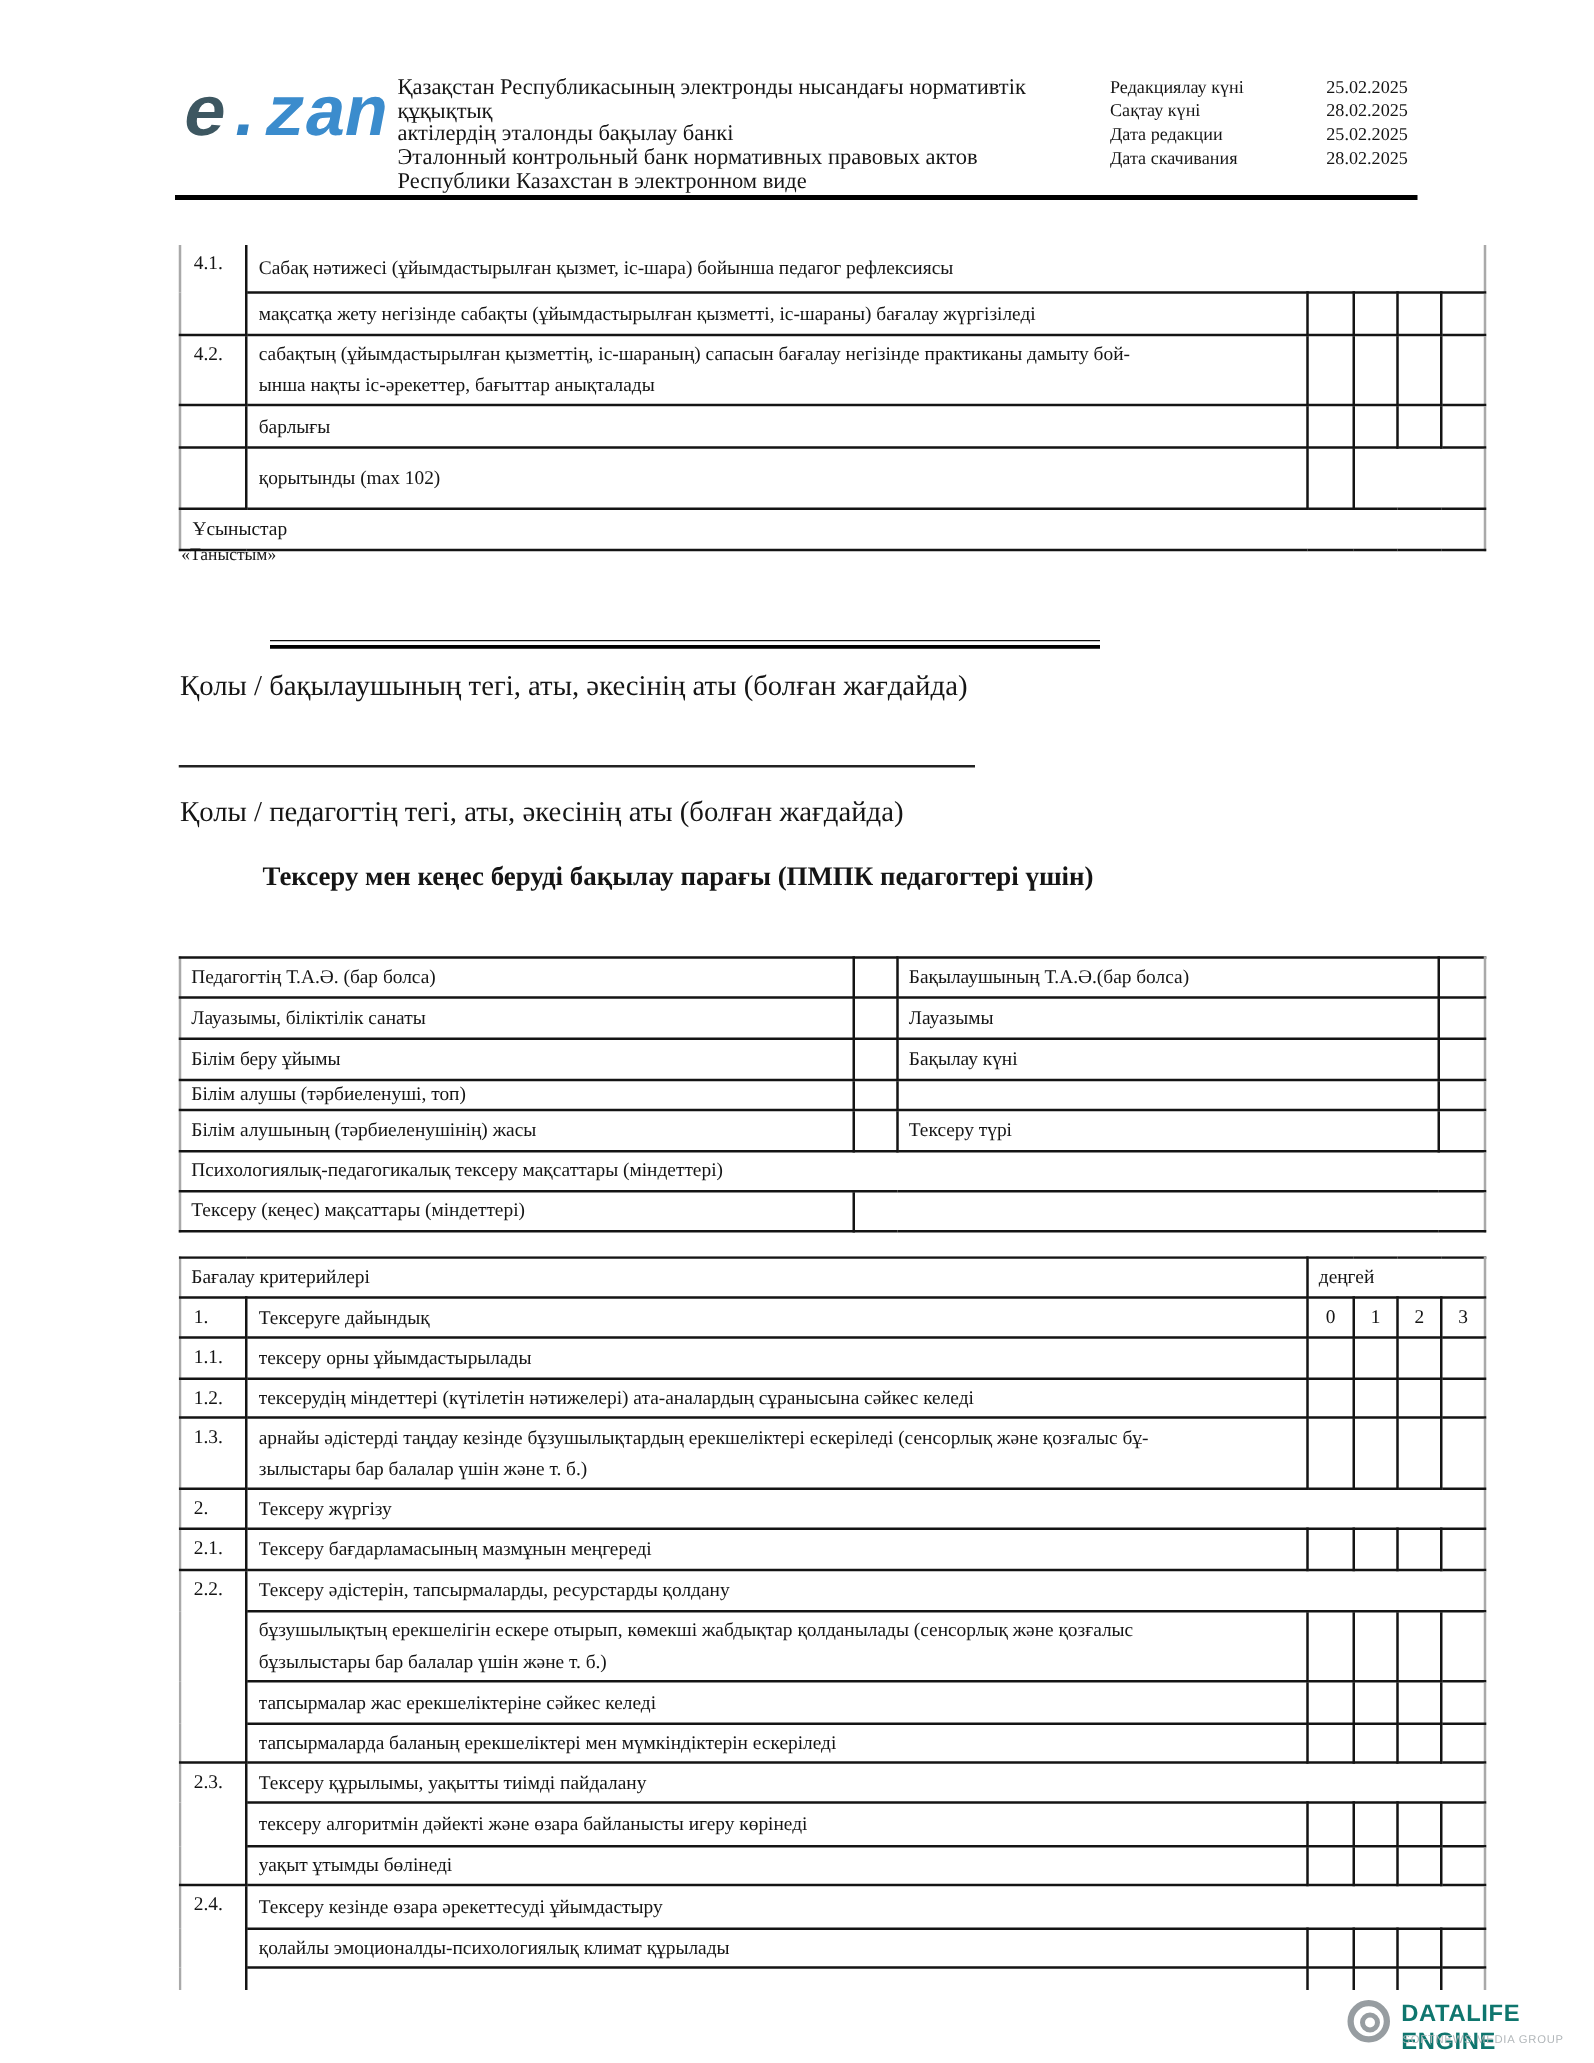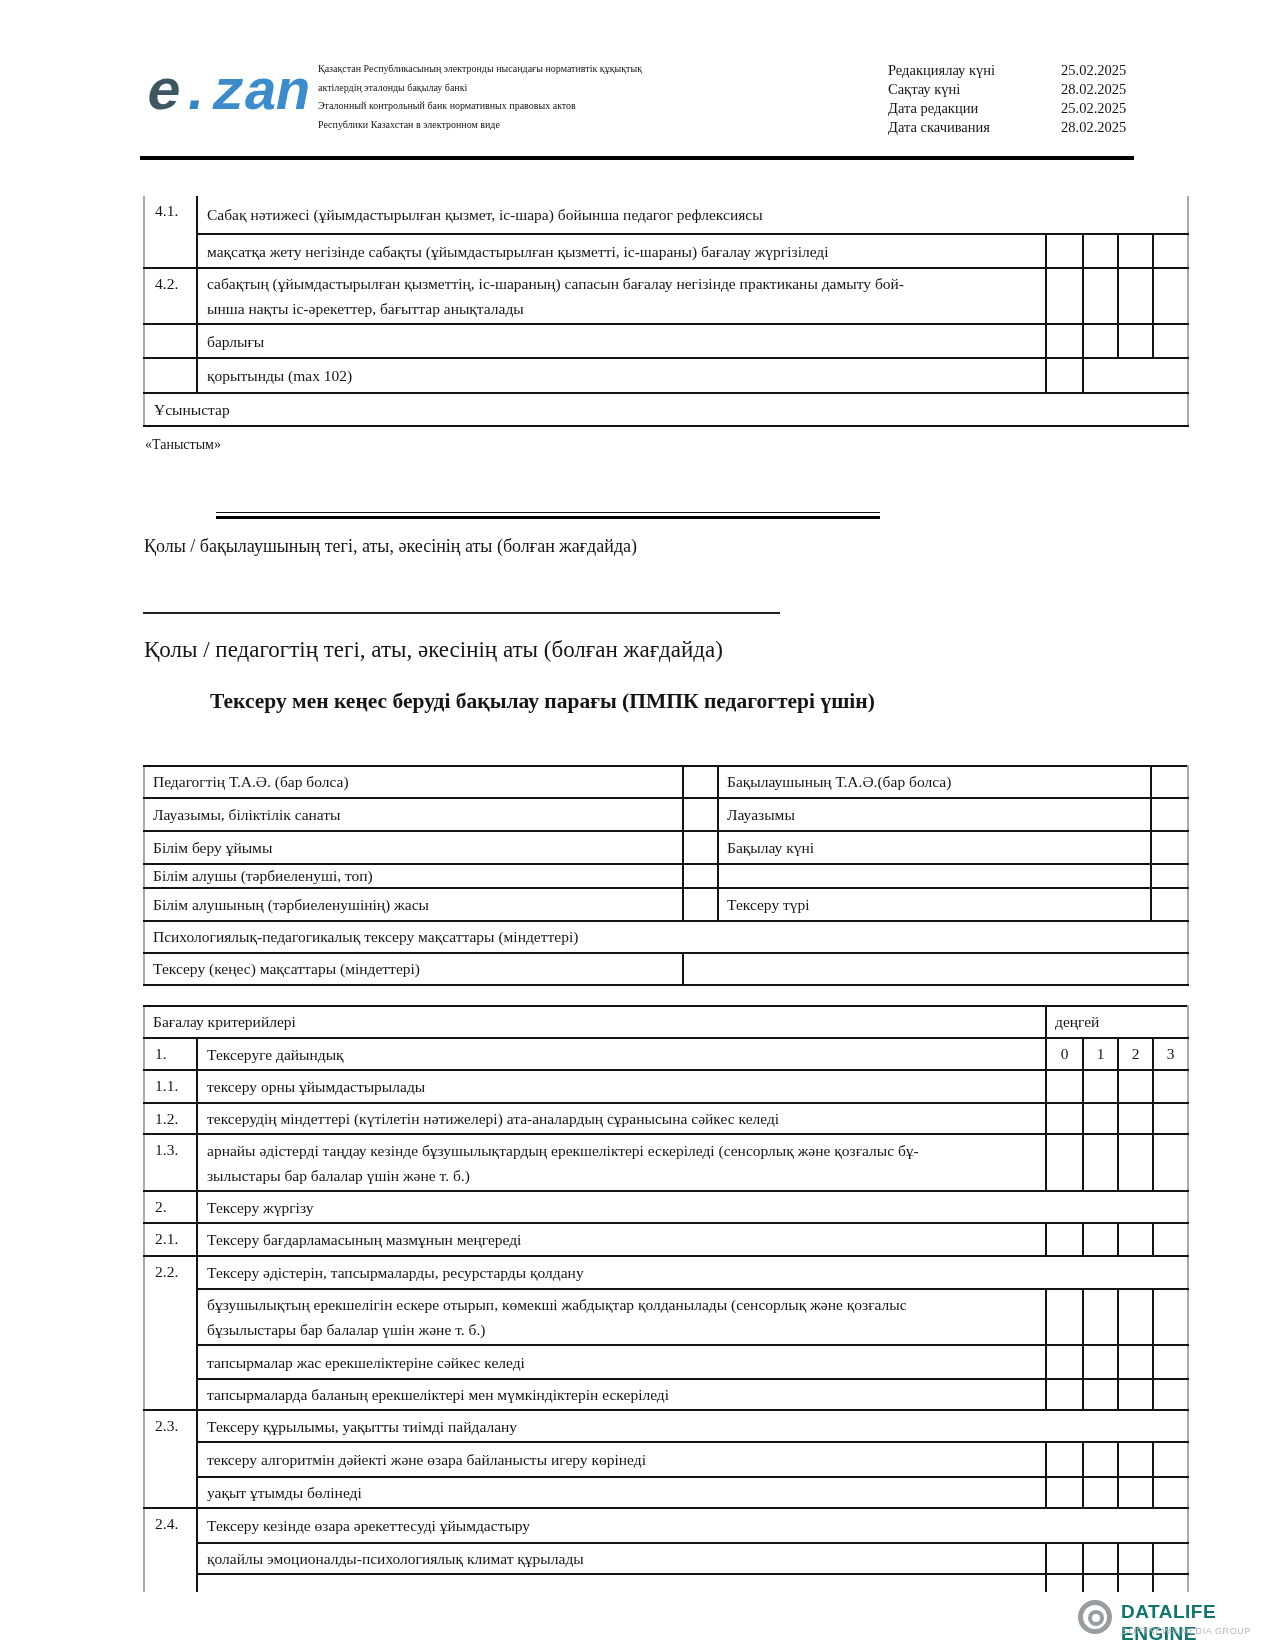--- a/index.html
+++ b/index.html
@@ -6,21 +6,21 @@
   .page{
     position:relative;width:1275px;height:1650px;background:#fff;
     font-family:"Liberation Serif","DejaVu Serif",serif;color:#151515;overflow:hidden;
   }
   
   .logo{position:absolute;left:147px;top:64px;font-family:Liberation Mono, monospace;
         font-weight:bold;font-style:italic;font-size:57px;line-height:60px;letter-spacing:-2px;}
   .logo .e{color:#3d5761;}
   .logo .dot{color:#3584c4;}
   .logo .zan{color:#3b8ccd;}
-  .bank{position:absolute;left:318px;top:60px;width:560px;font-size:10px;line-height:18.7px;}
+  .bank{position:absolute;left:318px;top:60px;width:560px;font-size:18px;line-height:18.7px;}
   .dates{position:absolute;left:888px;top:61px;width:240px;font-size:14.5px;line-height:19px;}
   .dates .drow{display:flex;gap:16px;}
   .dates .dlbl{width:157px;}
   .rule{position:absolute;left:140px;top:156px;width:994px;height:4px;background:#000;}
 
   
   table{border-collapse:collapse;table-layout:fixed;}
   td{border:2px solid #141414;font-size:15.5px;padding:2px 6px;vertical-align:middle;overflow:hidden;}
   td.num{vertical-align:top;padding:6px 2px 2px 10px;}
   td.txt{padding-left:9px;white-space:pre-line;line-height:25px;}
@@ -28,21 +28,21 @@
   table .o-l{border-left-color:#a9a9a9;}
   table .o-r{border-right-color:#a9a9a9;}
 
   .tblA{position:absolute;left:143px;top:196px;width:1044px;}
   .tblA tr.first td{border-top:none;}
 
   
   .ack{position:absolute;left:145px;top:437px;font-size:14px;}
   .sigline1{position:absolute;left:216px;top:512px;width:664px;height:3px;
             border-top:1.5px solid #111;border-bottom:3px solid #000;}
-  .siglab1{position:absolute;left:144px;top:536px;font-size:18px;}
+  .siglab1{position:absolute;left:144px;top:536px;font-size:23px;}
   .sigline2{position:absolute;left:143px;top:612px;width:637px;border-bottom:2px solid #222;height:0;}
   .siglab2{position:absolute;left:144px;top:637px;font-size:23px;}
   .title{position:absolute;left:210px;top:689px;width:880px;font-size:21.5px;font-weight:bold;}
 
   .tblB{position:absolute;left:143px;top:765px;width:1044px;}
   .tblB td{padding-left:8px;}
 
   .tblCwrap{position:absolute;left:143px;top:1005px;width:1050px;height:587px;overflow:hidden;}
   .tblC{width:1044px;}
   .tblC td.hdr{padding-left:8px;}
@@ -123,21 +123,21 @@
           <td class="sc o-r"></td>
     </tr>
     <tr style="height:34px">
       <td class="num o-l"></td>
       <td class="txt">барлығы</td>
       <td class="sc"></td>
           <td class="sc"></td>
           <td class="sc"></td>
           <td class="sc o-r"></td>
     </tr>
-    <tr style="height:35px">
+    <tr style="height:49px">
       <td class="num o-l"></td>
       <td class="txt">қорытынды (max 102)</td>
       <td class="sc"></td>
           <td class="sc o-r" colspan="3"></td>
     </tr>
     <tr style="height:33px">
       <td class="txt o-l o-r" colspan="6">Ұсыныстар</td>
     </tr>
   </tbody>
     </table>

